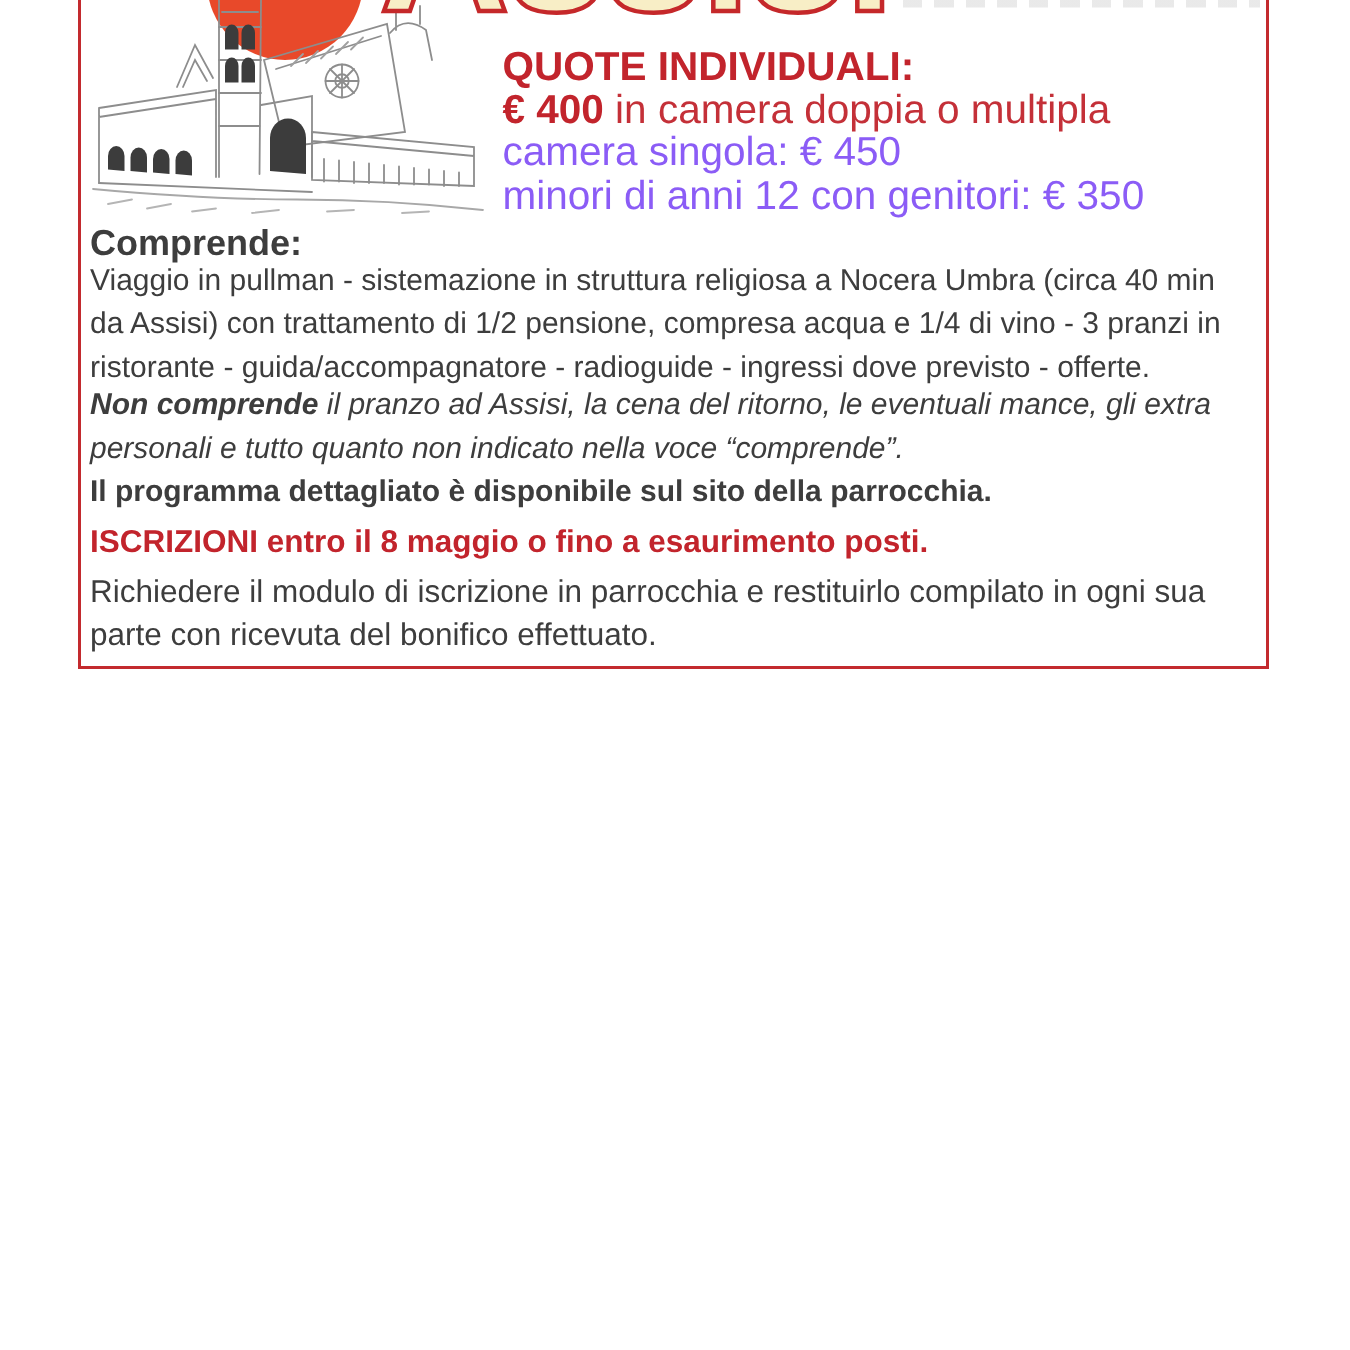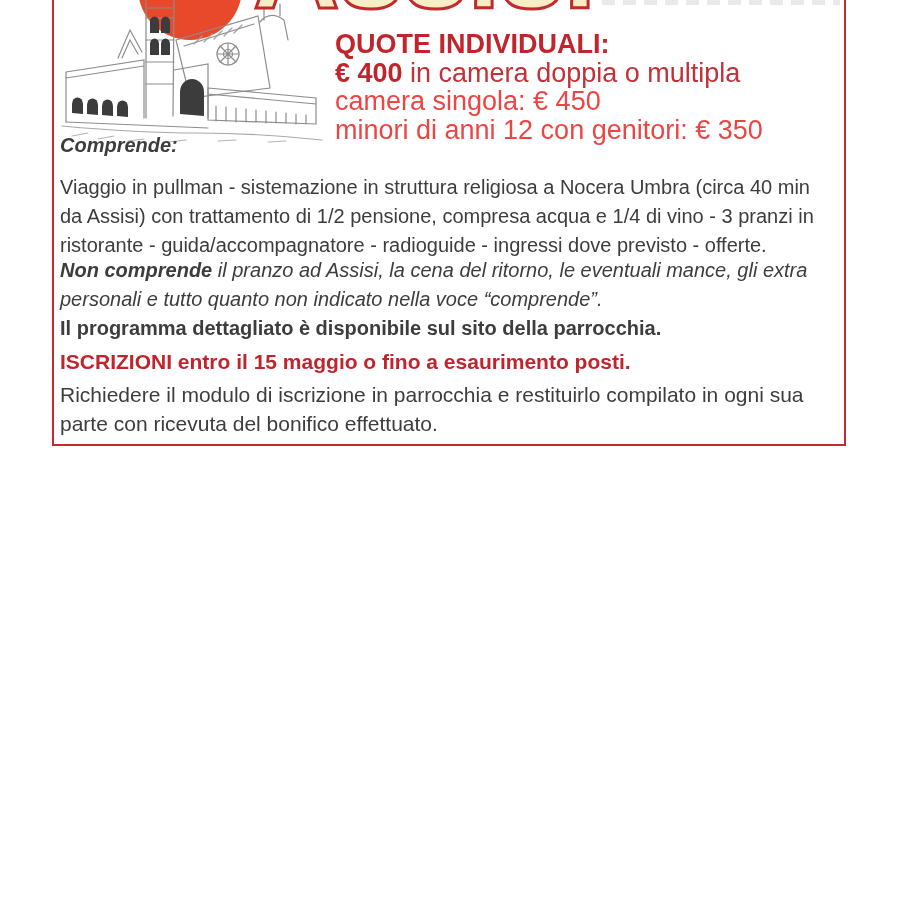--- a/index.html
+++ b/index.html
@@ -20,24 +20,24 @@
   
   .cut-text-strip { position:absolute; left:602px; top:0; width:238px; height:5px;
                     background:repeating-linear-gradient(90deg,#cfcfcf 0 13px,transparent 13px 21px);
                     opacity:.45; z-index:2; }
 
   .church { position:absolute; left:58px; top:0; width:270px; height:150px; z-index:1; }
 
   .quotes { position:absolute; left:335px; top:30px; font-size:27px; line-height:28.5px; z-index:4; }
   .red-b  { color:#c2242c; font-weight:bold; }
   .red-r  { color:#c43038;margin-top:36px; }
-  .dark   { color:#ef4444; }
+  .dark   { color:#8b5cf6; }
 
   .blk { position:absolute; left:60px; color:#3d3d3d; z-index:4; }
-  .comprende-h   { top:134px; font-size:20px; font-weight:bold;font-style:italic; }
+  .comprende-h   { top:149px; font-size:24px; font-weight:bold; }
   .comprende-p   { top:173px; width:768px; font-size:20px; line-height:28.8px; }
   .noncomprende  { top:256px; width:768px; font-size:20px; line-height:28.8px;font-style:italic; }
   .programma     { top:317px; font-size:20px; font-weight:bold; width:760px; }
   .iscrizioni-h  { top:350px; font-size:21px; font-weight:bold; color:#c2242c; width:780px; }
   .iscrizioni-p  { top:380px; width:752px; font-size:21px; line-height:29px; }
 </style>
 </head>
 <body>
 
 <div id="canvas">
@@ -101,16 +101,16 @@
     <div class="dark">minori di anni 12 con genitori: € 350</div>
   </div>
 
   <div class="blk comprende-h">Comprende:</div>
   <div class="blk comprende-p">Viaggio in pullman - sistemazione in struttura religiosa a Nocera Umbra (circa 40 min da Assisi) con trattamento di 1/2 pensione, compresa acqua e 1/4 di vino - 3 pranzi in ristorante - guida/accompagnatore - radioguide - ingressi dove previsto - offerte.</div>
 
   <div class="blk noncomprende"><b>Non comprende</b><span> il pranzo ad Assisi, la cena del ritorno, le eventuali mance, gli extra personali e tutto quanto non indicato nella voce “comprende”.</span></div>
 
   <div class="blk programma">Il programma dettagliato è disponibile sul sito della parrocchia.</div>
 
-  <div class="blk iscrizioni-h">ISCRIZIONI entro il 15 maggio o fino a esaurimento posti.</div>
+  <div class="blk iscrizioni-h">ISCRIZIONI entro il 8 maggio o fino a esaurimento posti.</div>
   <div class="blk iscrizioni-p">Richiedere il modulo di iscrizione in parrocchia e restituirlo compilato in ogni sua parte con ricevuta del bonifico effettuato.</div>
 
 </div>
 
 </body></html>

